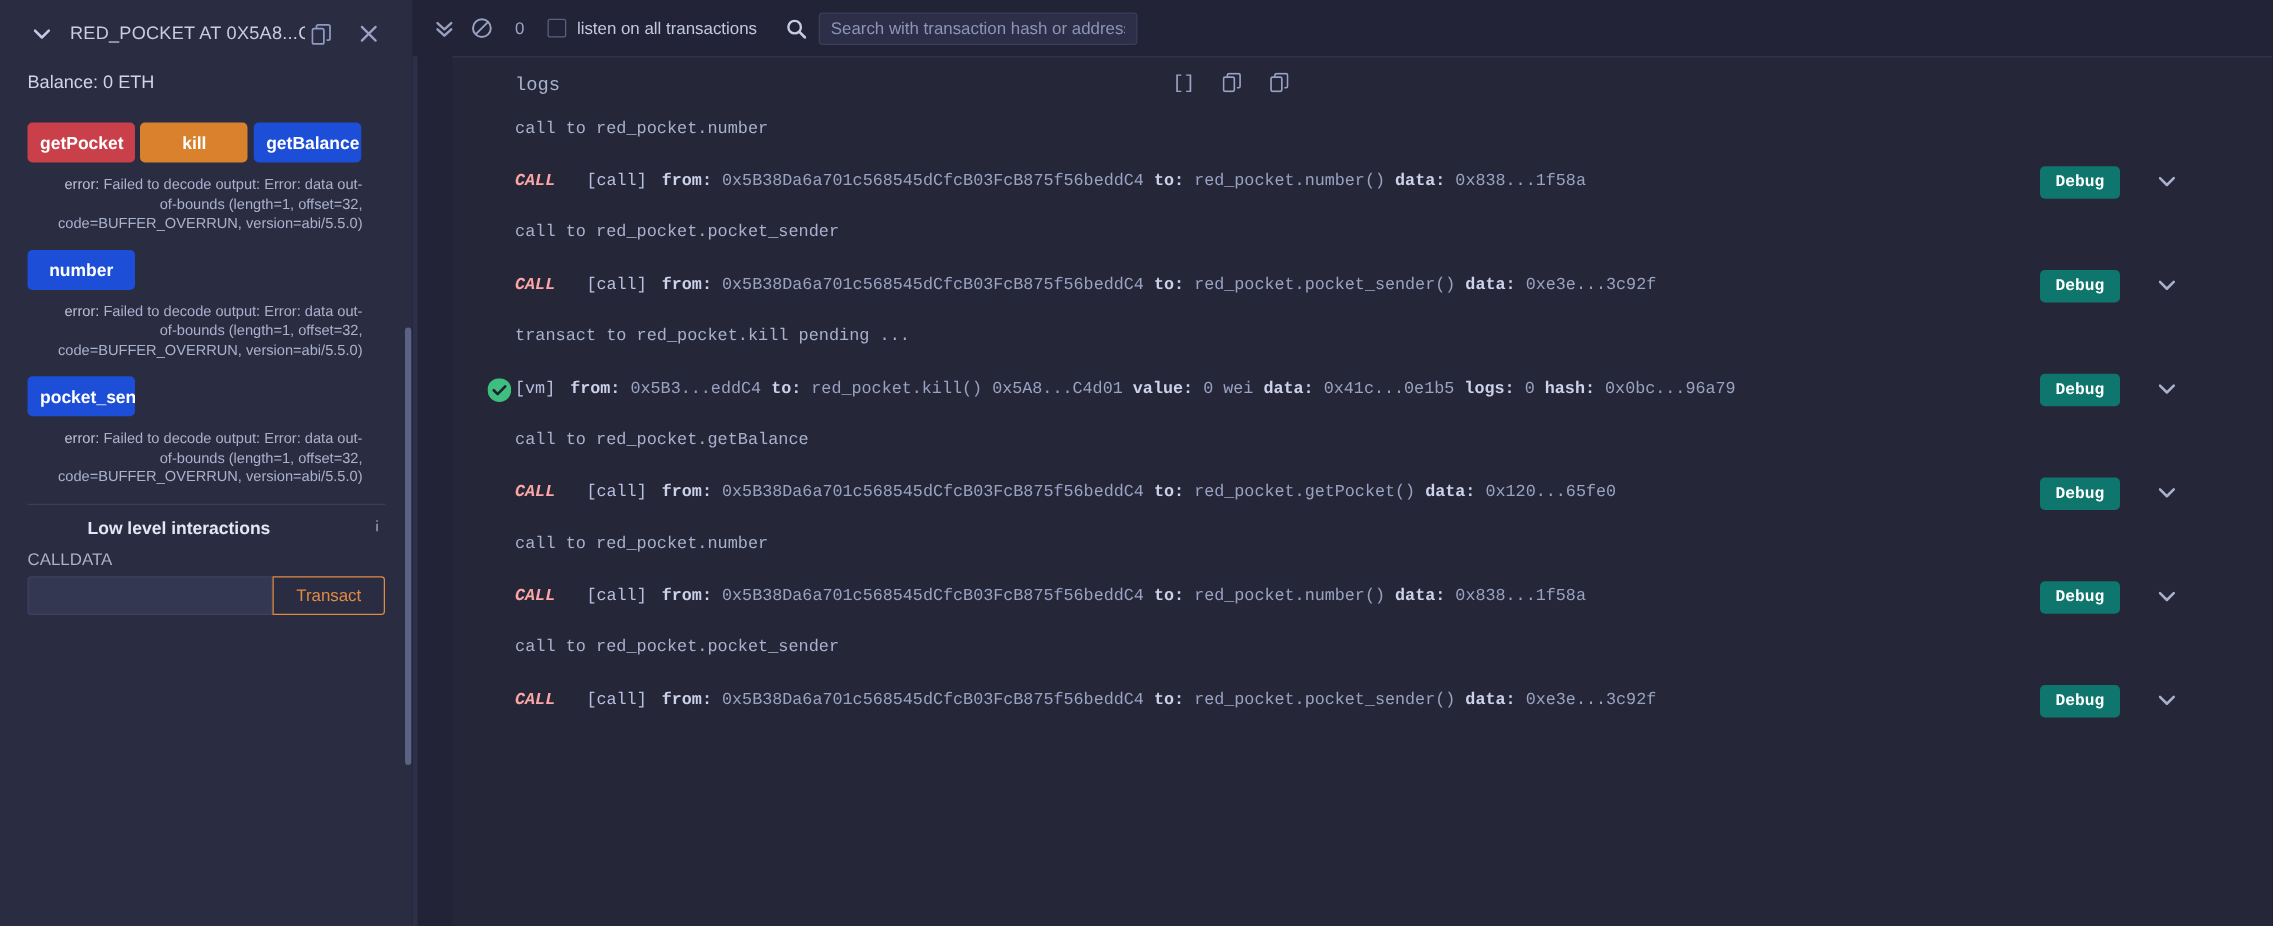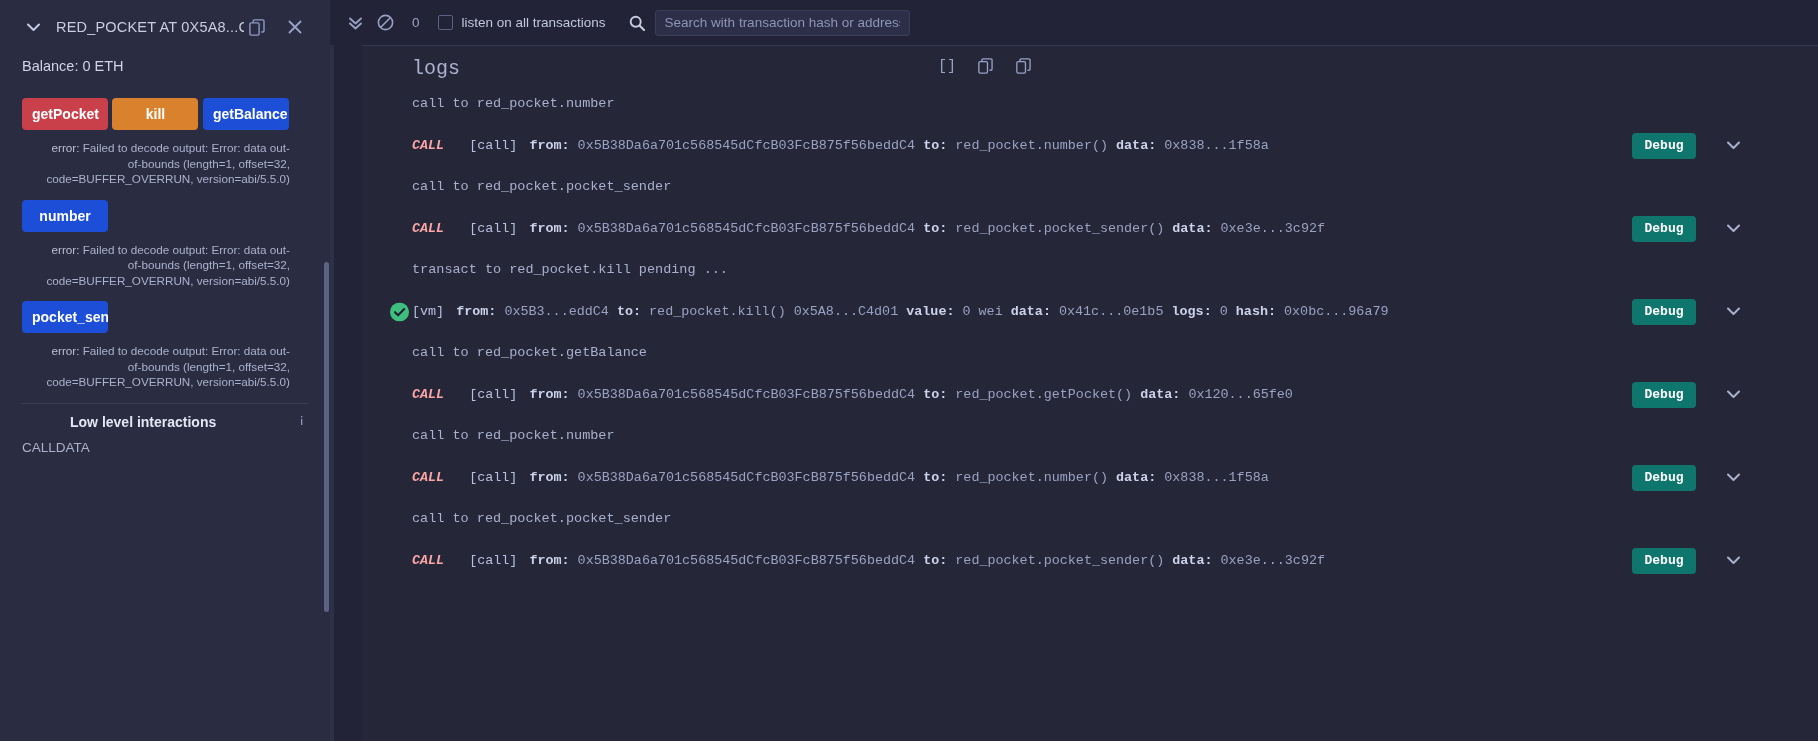--- a/index.html
+++ b/index.html
@@ -253,21 +253,21 @@
   }
   .logs-head {
     display: flex; align-items: center;
     padding: 12px 0 10px 0;
     position: relative;
     height: 42px;
   }
   .logs-title {
     color: #aab2d0;
     font-family: "Liberation Mono", monospace;
-    font-size: 20px;
+    font-size: 15px;
     margin-left: 50px;
   }
   .logs-actions {
     position: absolute;
     left: 575px; top: 10px;
     display: flex; align-items: center; gap: 18px;
   }
   .logs-act {
     color: #99a2c6; cursor: pointer;
     display: inline-flex; align-items: center; justify-content: center;
@@ -401,20 +401,24 @@
         <span class="lli-title">Low level interactions</span>
         <span class="info-icon">
           <svg width="13" height="13" viewBox="0 0 13 13" fill="none" aria-hidden="true">
             <path d="M6 2.1h1.3v1.3H6zM6 4.9h1.3v6.0H6z" fill="#8e97bb"></path>
           </svg>
         </span>
       </div>
 
       <div class="calldata-label">CALLDATA</div>
 
+      <div class="calldata-row">
+        <input class="calldata-input" type="text" placeholder="" style="">
+        <button class="transact-btn">Transact</button>
+      </div>
 
     </div>
 
     <div class="side-scroll-track">
       <div class="side-scroll-thumb"></div>
     </div>
   </div>
 
   <div id="main">
     <div class="gutter"></div>

